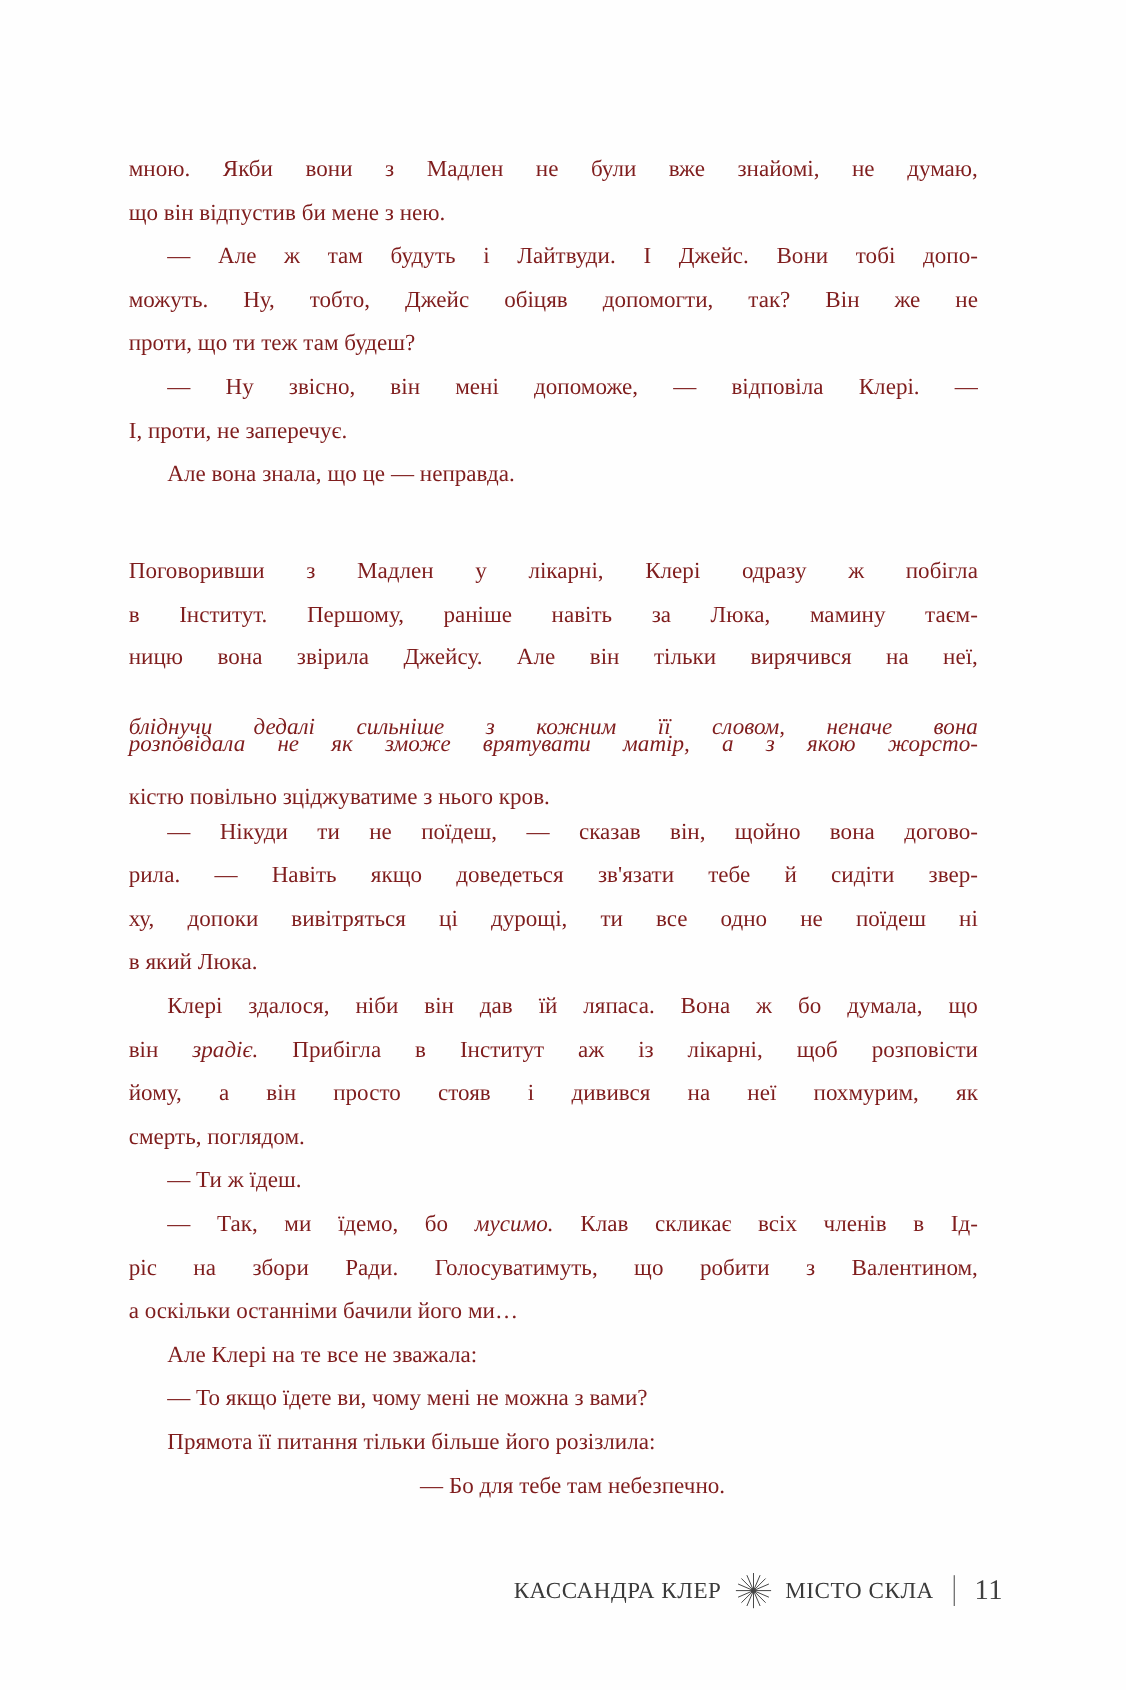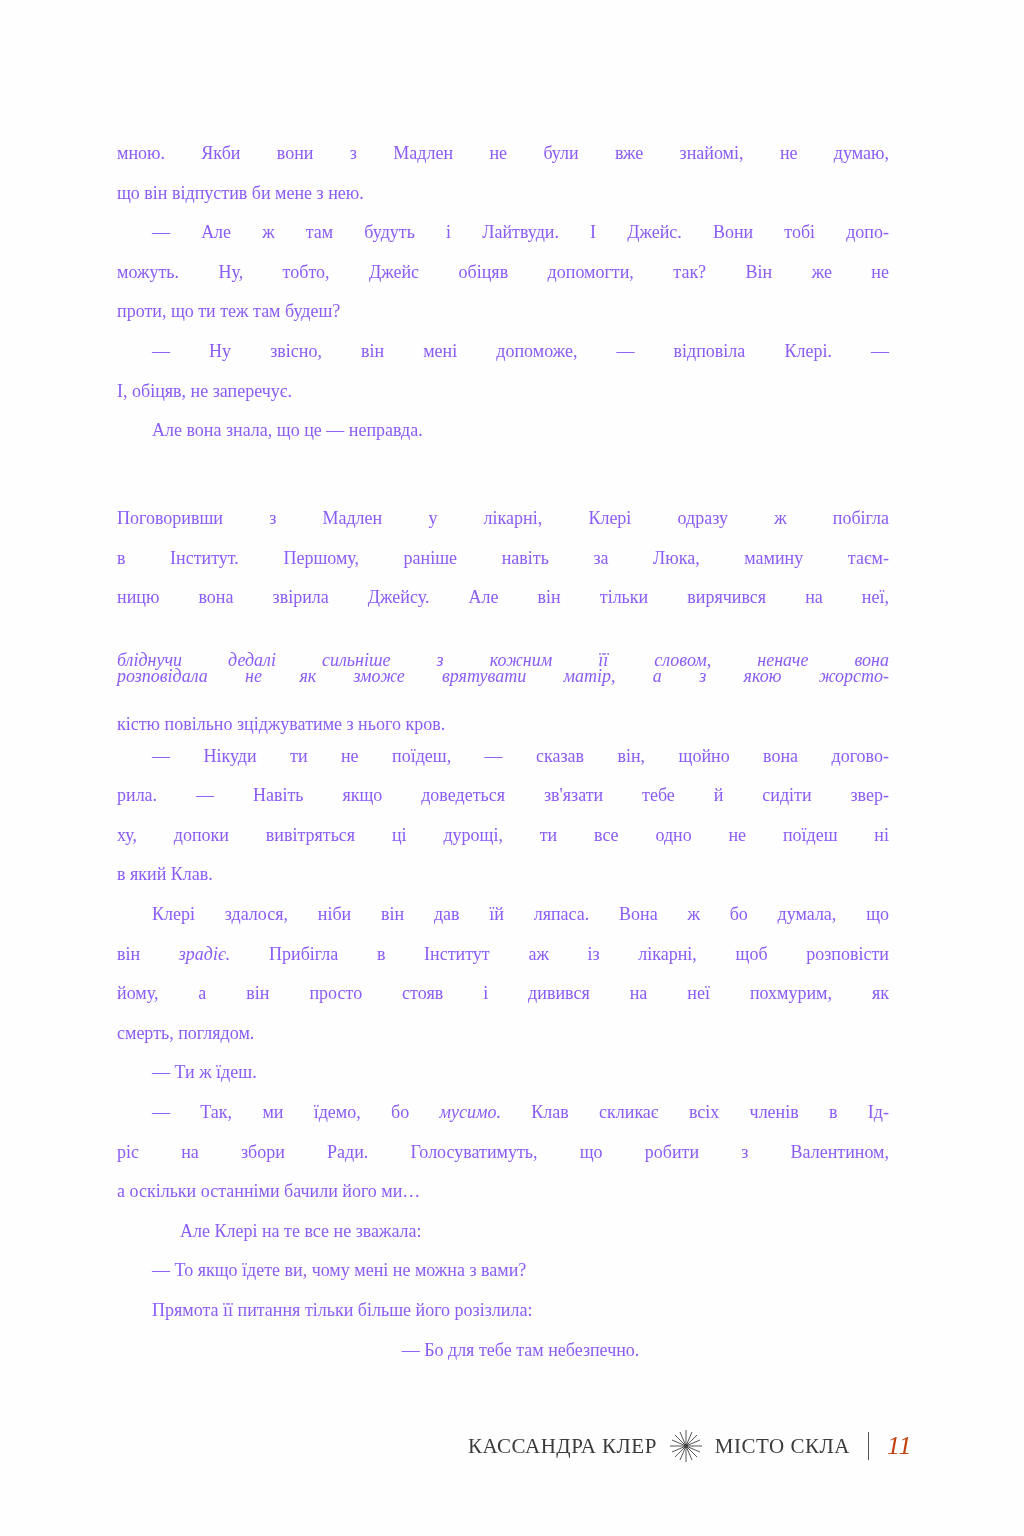--- a/index.html
+++ b/index.html
@@ -1,68 +1,68 @@
 <!DOCTYPE html>
 <html><head>
 <meta charset="utf-8">
 <style>
   html, body { margin:0; padding:0; background:#ffffff; }
   body { width:1024px; height:1536px; position:relative; overflow:hidden; }
   .page { position:absolute; left:0; top:0; width:1024px; height:1536px; background:#fefefe; }
   .line {
     position:absolute; left:117px; width:772px;
     font-family:"Liberation Serif", "DejaVu Serif", serif;
-    font-size:18px; color:#8b5cf6; white-space:nowrap;
+    font-size:21px; color:#7f1d1d; white-space:nowrap;
     line-height:32px; height:32px;
   }
   .just { text-align:justify; text-align-last:justify; }
   .ind { left:152px; width:737px; }
   em { font-style:italic; }
   .footer {
     position:absolute; top:1429px; right:112px; height:34px;
     display:flex; align-items:center; gap:12px;
     font-family:"Liberation Serif", "DejaVu Serif", serif;
     color:#3a3a3a; font-size:21px; letter-spacing:0.5px;
   }
   .footer .star { width:34px; height:34px; display:inline-block; }
   .footer .sep { width:1px; height:28px; background:#555; margin:0 6px; }
-  .footer .num { font-size:26px; color:#c2410c;font-style:italic; }
+  .footer .num { font-size:26px; color:#404040; }
 </style>
 </head>
 <body>
 
 <div class="page">
   <div id="text-body">
       <div class="line just" style="top: 137px;">мною. Якби вони з Мадлен не були вже знайомі, не думаю,</div>
       <div class="line" style="top: 176.6px;">що він відпустив би мене з нею.</div>
       <div class="line ind just" style="top: 216.2px;">— Але ж там будуть і Лайтвуди. І Джейс. Вони тобі допо-</div>
       <div class="line just" style="top: 255.8px;">можуть. Ну, тобто, Джейс обіцяв допомогти, так? Він же не</div>
       <div class="line" style="top: 295.4px;">проти, що ти теж там будеш?</div>
       <div class="line ind just" style="top: 335px;">— Ну звісно, він мені допоможе, — відповіла Клері. —</div>
-      <div class="line" style="top: 374.6px;">І, обіцяв, не заперечує.</div>
+      <div class="line" style="top: 374.6px;">І, проти, не заперечує.</div>
       <div class="line ind" style="top: 414.2px;">Але вона знала, що це — неправда.</div>
       <div class="line just" style="top: 502px;">Поговоривши з Мадлен у лікарні, Клері одразу ж побігла</div>
       <div class="line just" style="top: 541.6px;">в Інститут. Першому, раніше навіть за Люка, мамину таєм-</div>
       <div class="line just" style="top: 581.2px;">ницю вона звірила Джейсу. Але він тільки вирячився на неї,</div>
       <div class="line just" style="top: 644px; font-style: italic;">бліднучи дедалі сильніше з кожним її словом, неначе вона</div>
       <div class="line just" style="top: 660.4px; font-style: italic;">розповідала не як зможе врятувати матір, а з якою жорсто-</div>
       <div class="line" style="top: 708px;">кістю повільно зціджуватиме з нього кров.</div>
       <div class="line ind just" style="top: 739.6px;">— Нікуди ти не поїдеш, — сказав він, щойно вона догово-</div>
       <div class="line just" style="top: 779.2px;">рила. — Навіть якщо доведеться зв'язати тебе й сидіти звер-</div>
       <div class="line just" style="top: 818.8px;">ху, допоки вивітряться ці дурощі, ти все одно не поїдеш ні</div>
-      <div class="line" style="top: 858.4px;">в який Клав.</div>
+      <div class="line" style="top: 858.4px;">в який Люка.</div>
       <div class="line ind just" style="top: 898px;">Клері здалося, ніби він дав їй ляпаса. Вона ж бо думала, що</div>
       <div class="line just" style="top: 937.6px;"><span>він </span><em>зрадіє.</em><span> Прибігла в Інститут аж із лікарні, щоб розповісти</span></div>
       <div class="line just" style="top: 977.2px;">йому, а він просто стояв і дивився на неї похмурим, як</div>
       <div class="line" style="top: 1016.8px;">смерть, поглядом.</div>
       <div class="line ind" style="top: 1056.4px;">— Ти ж їдеш.</div>
       <div class="line ind just" style="top: 1096px;"><span>— Так, ми їдемо, бо </span><em>мусимо.</em><span> Клав скликає всіх членів в Ід-</span></div>
       <div class="line just" style="top: 1135.6px;">ріс на збори Ради. Голосуватимуть, що робити з Валентином,</div>
       <div class="line" style="top: 1175.2px;">а оскільки останніми бачили його ми…</div>
-      <div class="line ind" style="top: 1214.8px; margin-left: 28px;">Але Клері на те все не зважала:</div>
+      <div class="line ind" style="top: 1214.8px;">Але Клері на те все не зважала:</div>
       <div class="line ind" style="top: 1254.4px;">— То якщо їдете ви, чому мені не можна з вами?</div>
       <div class="line ind" style="top: 1294px;">Прямота її питання тільки більше його розізлила:</div>
       <div class="line ind" style="top: 1333.6px; text-align: center;">— Бо для тебе там небезпечно.</div>
     </div>
 
   <div class="footer">
     <span>КАССАНДРА КЛЕР</span>
     <svg class="star" viewBox="0 0 34 34">
       <g stroke="#444" stroke-width="0.9" fill="none">
         <line x1="17" y1="1" x2="17" y2="33"></line>

